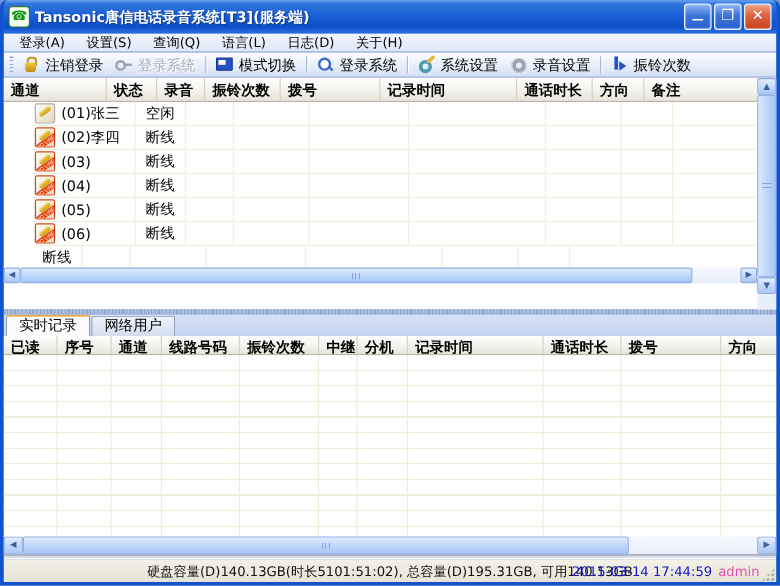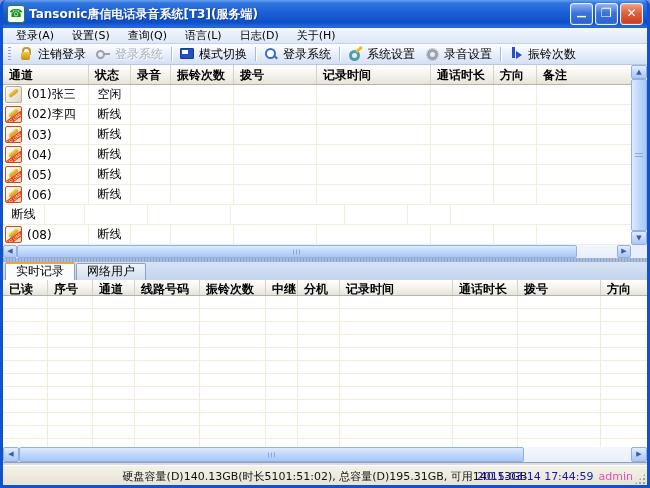--- a/index.html
+++ b/index.html
@@ -50,21 +50,21 @@
   .exit-icon::before{content:"";position:absolute;left:3px;top:0;width:3px;height:11px;background:#2450c4;}
   .exit-icon::after{content:"";position:absolute;left:7px;top:4px;width:0;height:0;border-left:6px solid #2450c4;
     border-top:4px solid transparent;border-bottom:4px solid transparent;}
   
   .p1{height:193px;display:grid;grid-template-columns:628px 16px;background:#fff;}
   .p1-left{display:flex;flex-direction:column;}
   .thead{height:20px;display:flex;box-sizing:border-box;background:linear-gradient(180deg,#ffffff,#f3f2ec 55%,#e6e4da);
     border-bottom:1px solid #b8b5a8;font-size:12px;}
   .hcell{box-sizing:border-box;border-right:1px solid #d5d2c4;padding:2px 0 0 6px;white-space:nowrap;overflow:hidden;font-weight:bold;}
   .hcell.flex{flex:1;border-right:none;}
-  .t1-rows{height:160px;background:#fff;overflow:hidden;}
+  .t1-rows{height:138px;background:#fff;overflow:hidden;padding-left:24px;}
   .crow{display:flex;height:20px;box-sizing:border-box;border-bottom:1px solid #f0eedd;font-size:12px;align-items:center;}
   .ccell{box-sizing:border-box;height:100%;border-right:1px solid #f0eedd;display:flex;align-items:center;overflow:hidden;white-space:nowrap;}
   .ccell.flex{flex:1;border-right:none;}
   .ccell.chan{padding-left:2px;gap:5px;}
   .ccell.stat{justify-content:center;}
   .phone-icon{width:15px;height:15px;position:relative;flex:0 0 auto;border:1px solid #b4ac9c;border-radius:2px;
     background:linear-gradient(135deg,#fffdf6,#ddd6c4);overflow:hidden;}
   .phone-icon::before{content:"";position:absolute;left:2px;top:4px;width:11px;height:4px;background:linear-gradient(180deg,#f3d04e,#cf9d1c);
     border-radius:2px;transform:rotate(-38deg);}
   .phone-icon.offline{border-color:#d24a12;}

